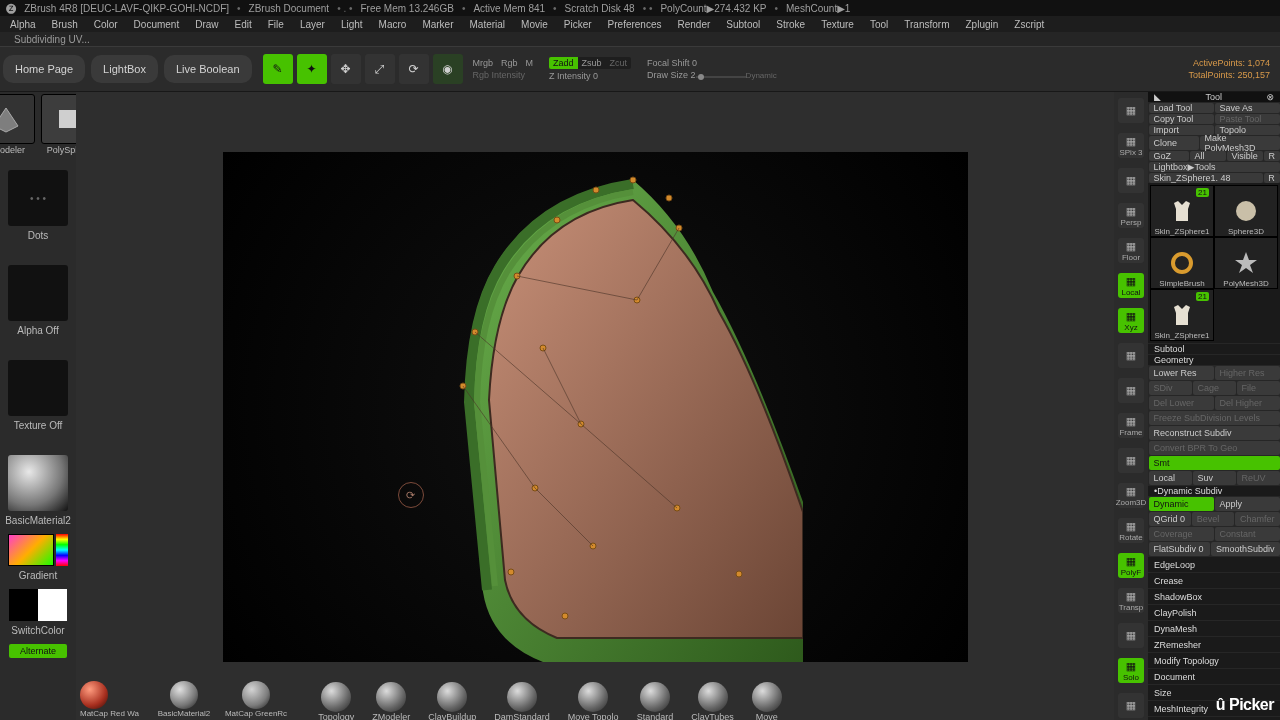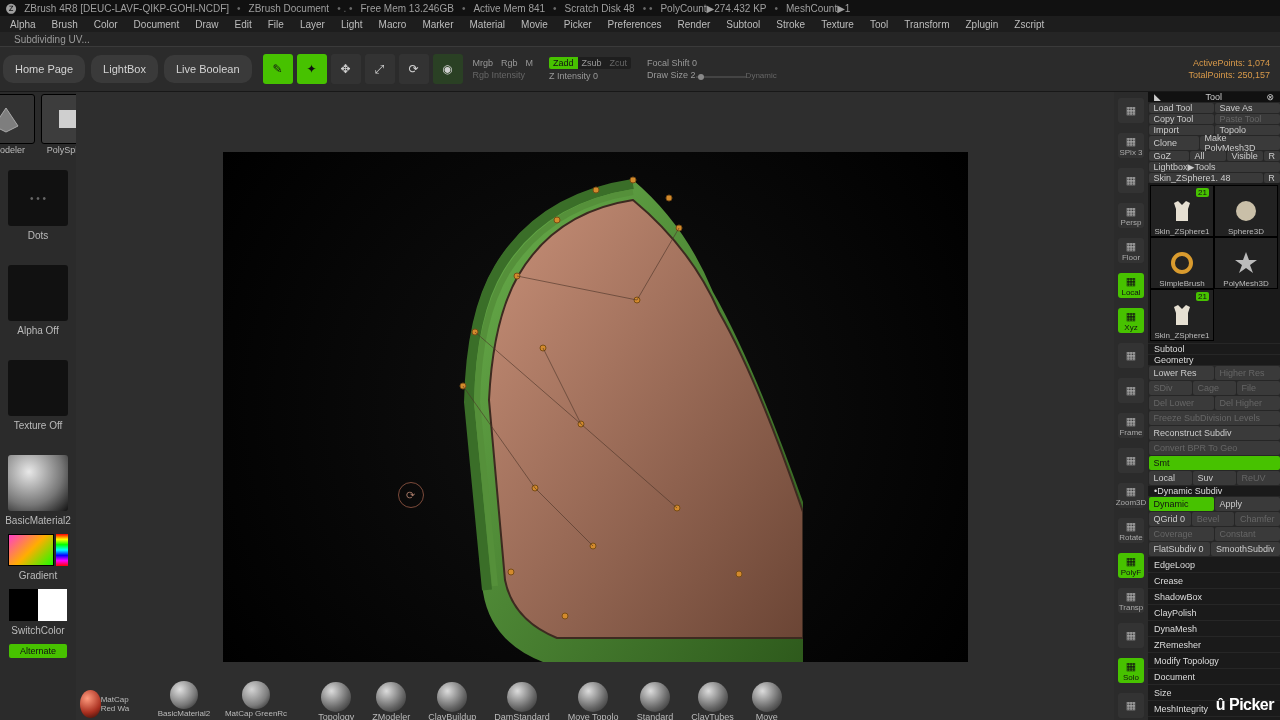--- a/index.html
+++ b/index.html
@@ -264,21 +264,21 @@
         <div class="bbrush">
           <div class="ball"></div>
           <span>ClayTubes</span>
         </div>
         <div class="bbrush">
           <div class="ball"></div>
           <span>Move</span>
         </div>
       </div>
     <div class="left-balls" id="lballs">
-        <div style="display: flex; flex-direction: row; align-items: center; width: 64px;">
+        <div style="display: flex; flex-direction: column; width: 64px;">
           <div class="ball" style="background:radial-gradient(circle at 35% 30%,#ff9b7e,#a82f1f 60%,#2c0a05)"></div>
           <span style="font-size:8px;color:#bbb">MatCap Red Wa</span>
         </div>
         <div style="display: flex; flex-direction: column; align-items: center; width: 64px;">
           <div class="ball" style="background:radial-gradient(circle at 35% 30%,#e0e0e0,#777 60%,#1a1a1a)"></div>
           <span style="font-size:8px;color:#bbb">BasicMaterial2</span>
         </div>
         <div style="display: flex; flex-direction: column; align-items: center; width: 64px;">
           <div class="ball" style="background:radial-gradient(circle at 35% 30%,#d4d4d4,#7c7c7c 60%,#1a1a1a)"></div>
           <span style="font-size:8px;color:#bbb">MatCap GreenRc</span>

